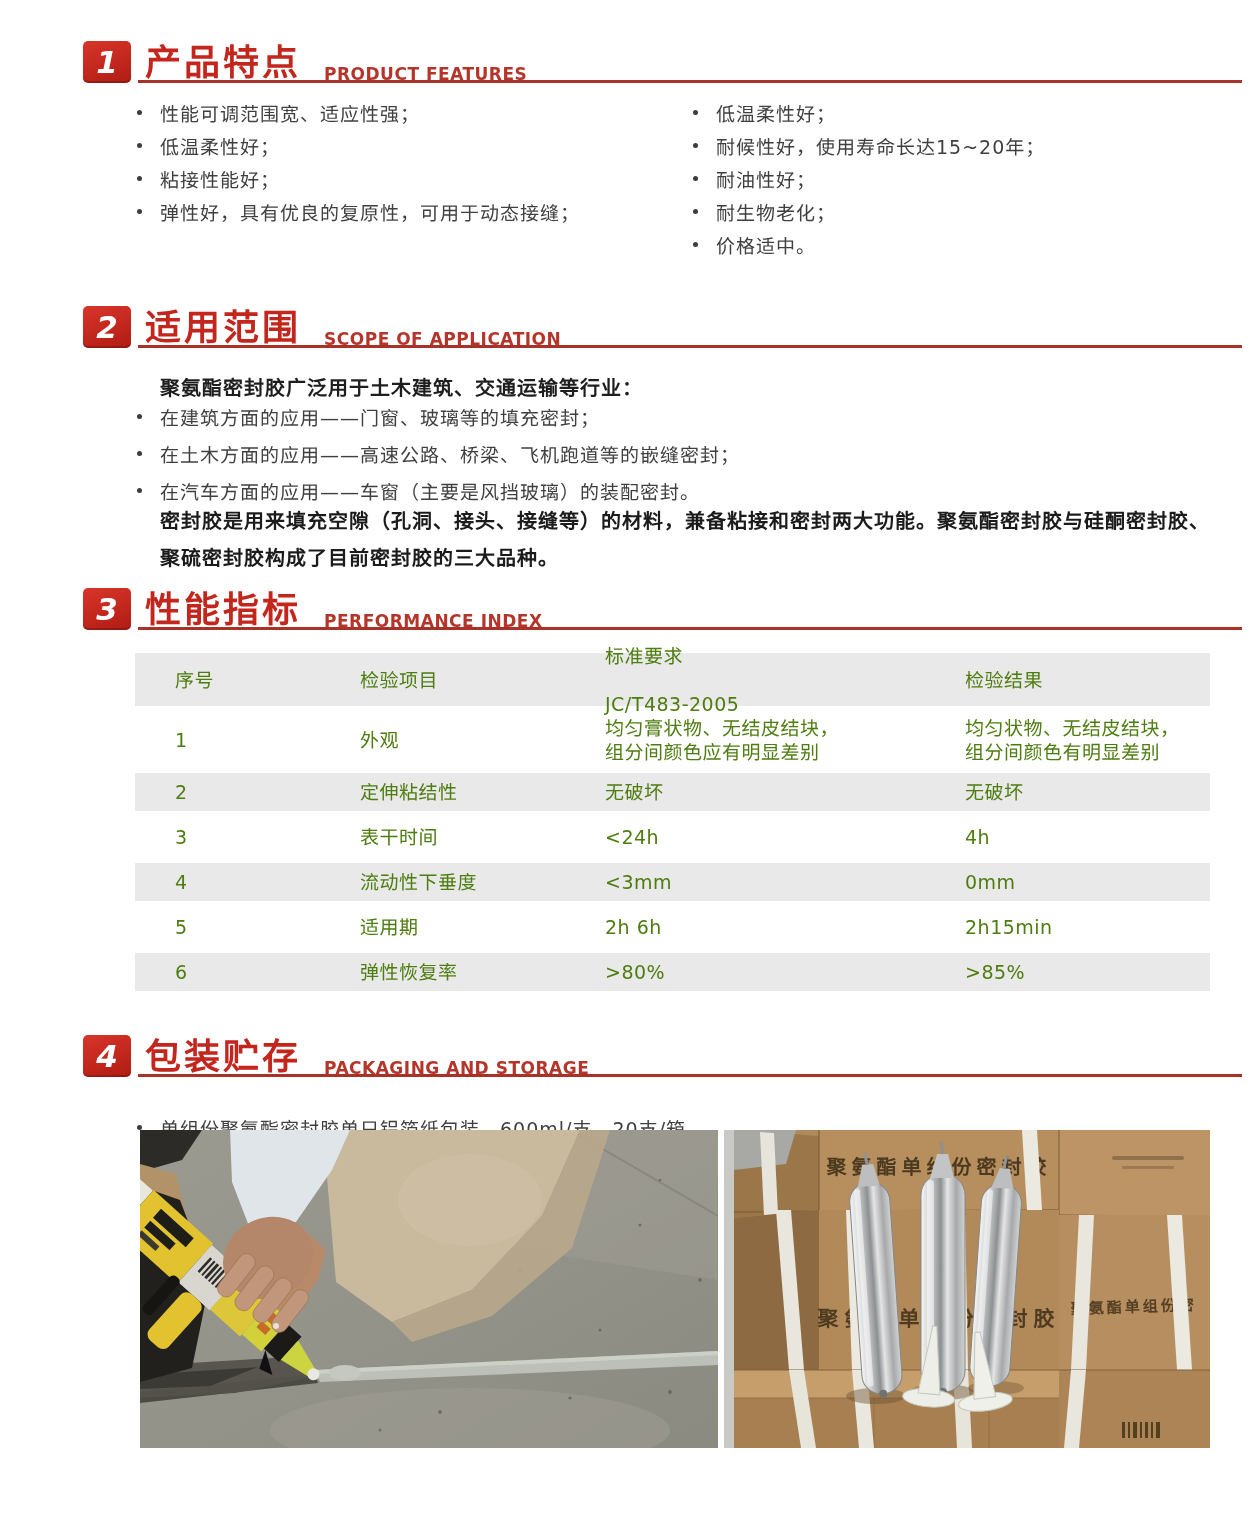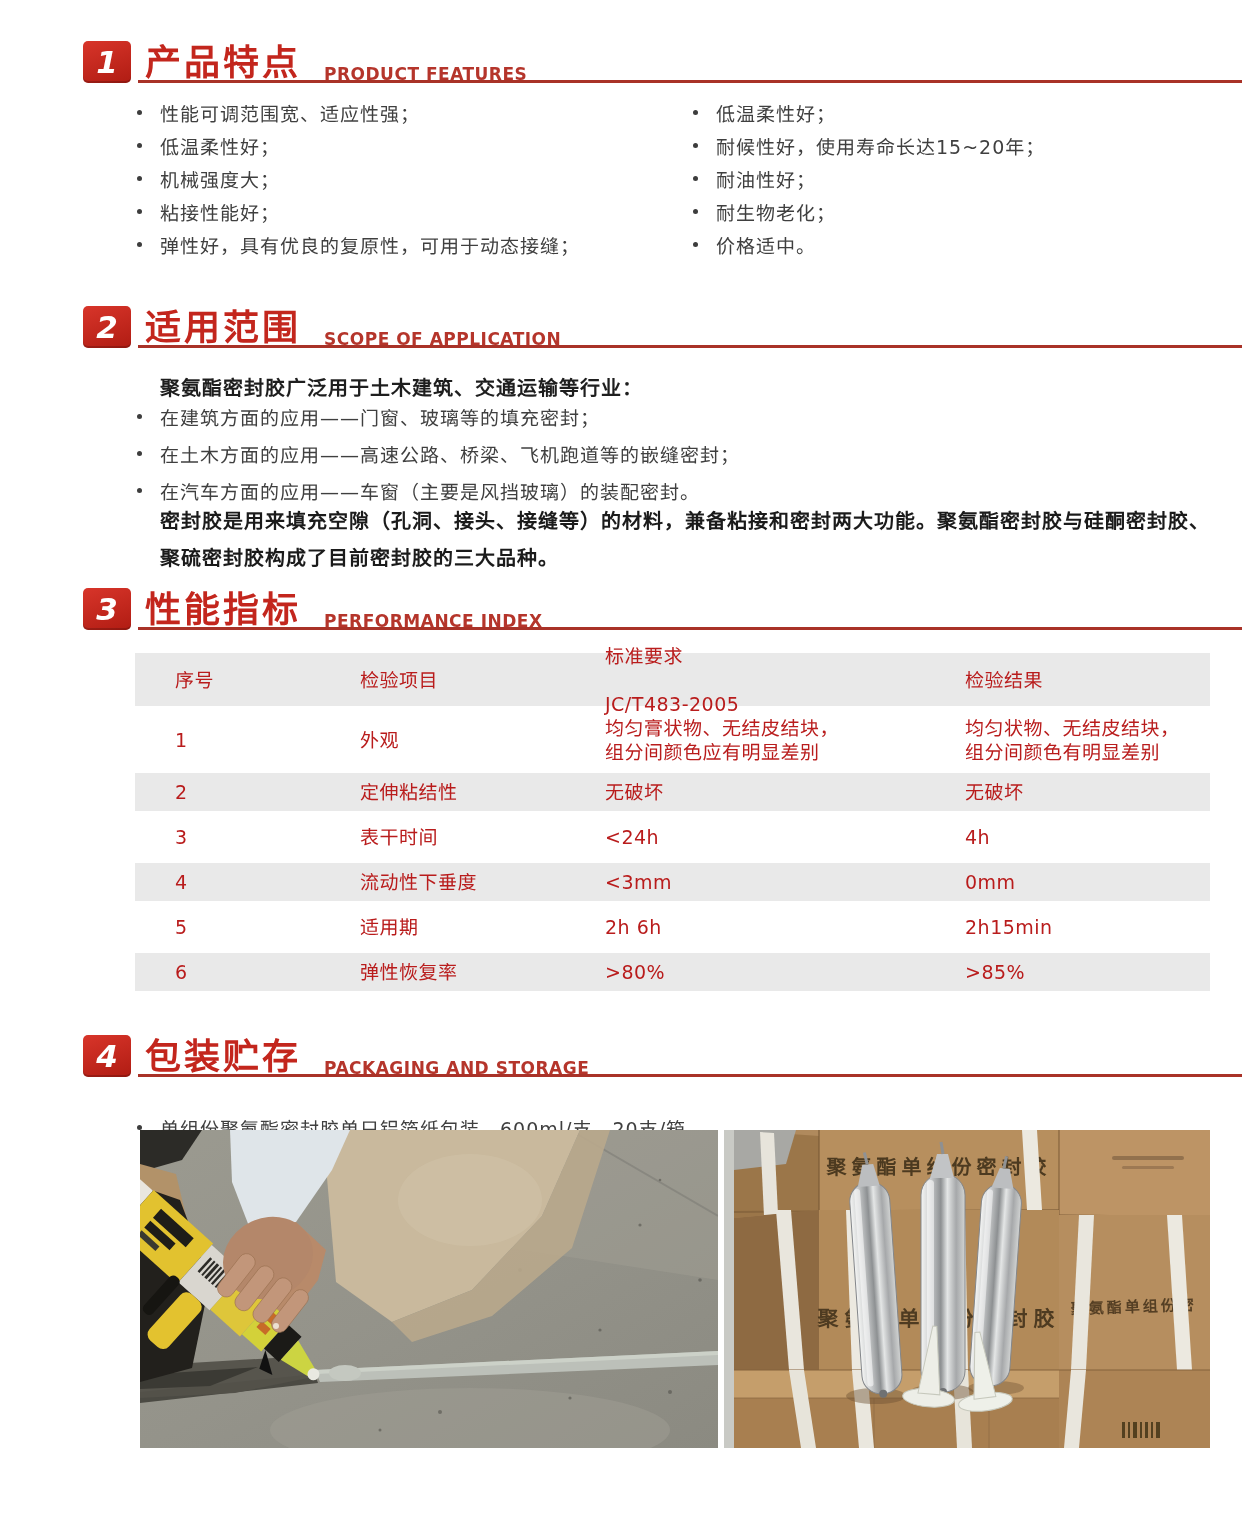--- a/index.html
+++ b/index.html
@@ -33,21 +33,21 @@
   .note div{font-size:20px;font-weight:bold;color:#1b1b1b;line-height:37px;letter-spacing:1px;white-space:nowrap;}
 
   
   .ptable{position:absolute;left:135px;top:653px;width:1075px;}
   .tr{position:relative;}
   .tr.gray{background:#e9e9e9;}
   .tr.thead{height:53px;}
   .tr.rh1{height:67px;}
   .tr.rsm{height:38px;}
   .tr.rmd{height:52px;}
-  .td{position:absolute;top:50%;transform:translateY(-50%);font-size:19px;color:#b91c1c;
+  .td{position:absolute;top:50%;transform:translateY(-50%);font-size:19px;color:#4d7c0f;
       letter-spacing:.5px;white-space:pre-line;line-height:24px;}
   .td.c1{left:40px;text-align:right;}
   .td.c2{left:225px;}
   .td.c3{left:470px;width:350px;}
   .td.c4{left:830px;width:242px;}
 
   
   .photo{position:absolute;top:1130px;height:318px;overflow:hidden;}
   #photoL{left:140px;width:578px;}
   #photoR{left:724px;width:486px;}
@@ -66,24 +66,20 @@
   </div>
 
   <div class="bullets s1" style="left:137px;top:96px">
     <div class="li">
         <span class="dot"></span>
         <span class="txt">性能可调范围宽、适应性强；</span>
       </div>
     <div class="li">
         <span class="dot"></span>
         <span class="txt">低温柔性好；</span>
-      </div>
-    <div class="li">
-        <span class="dot"></span>
-        <span class="txt">机械强度大；</span>
       </div>
     <div class="li">
         <span class="dot"></span>
         <span class="txt">粘接性能好；</span>
       </div>
     <div class="li">
         <span class="dot"></span>
         <span class="txt">弹性好，具有优良的复原性，可用于动态接缝；</span>
       </div>
   </div>

